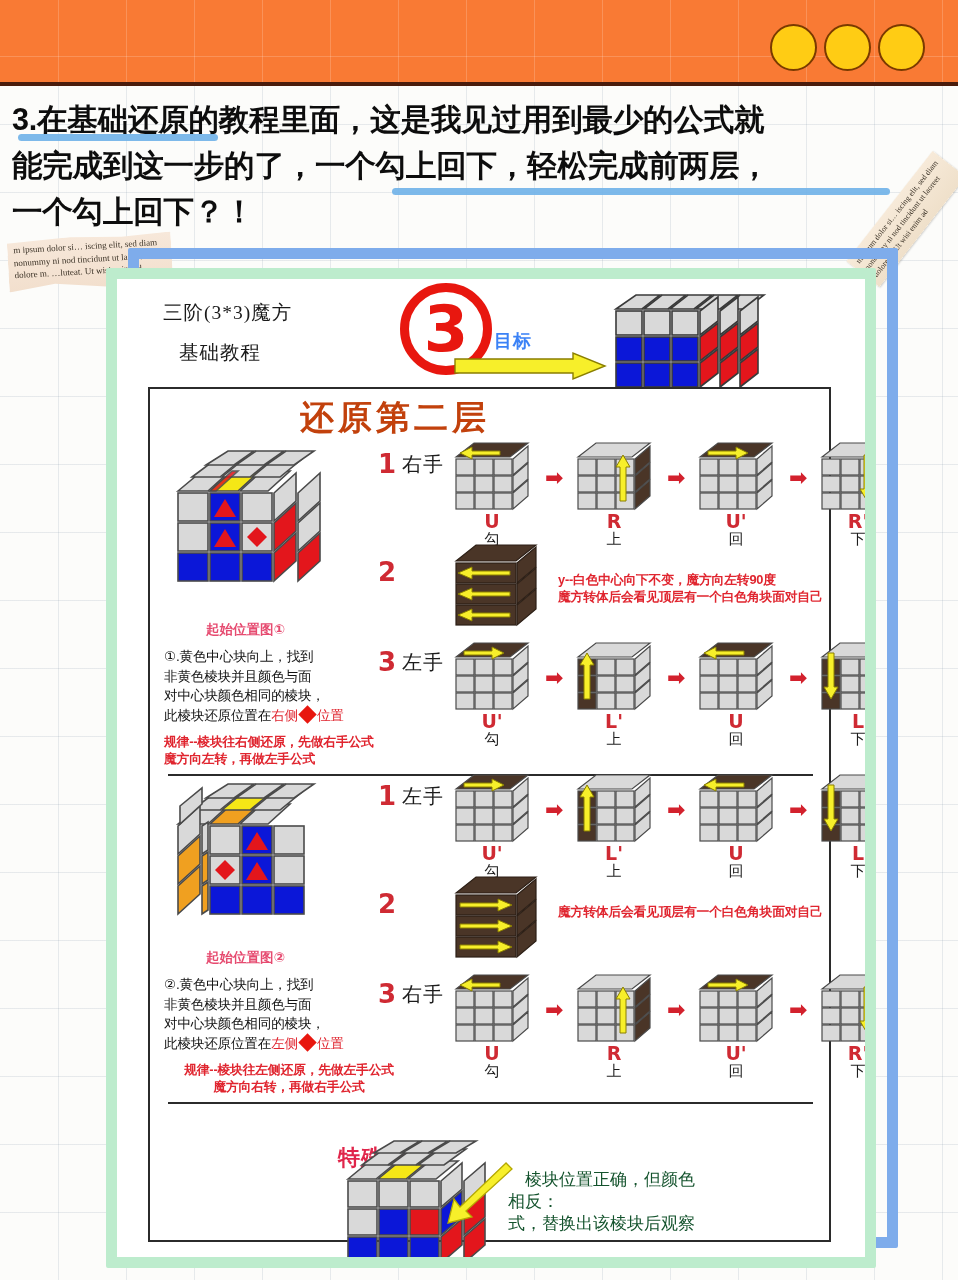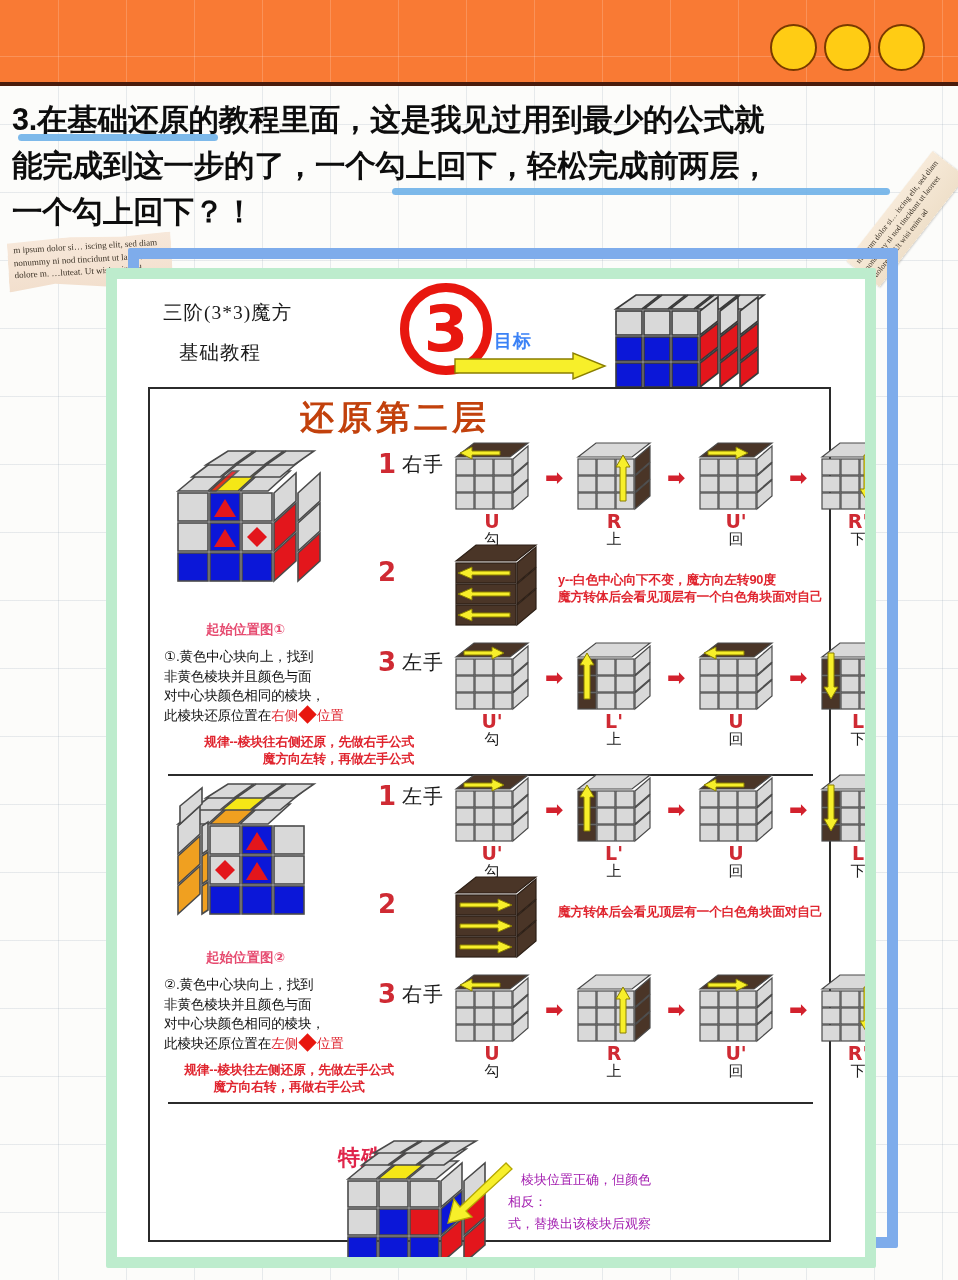--- a/index.html
+++ b/index.html
@@ -126,21 +126,21 @@
 
   .note-red{position:absolute;color:#e0252f;font-weight:bold;font-size:12.8px;
     line-height:17px;letter-spacing:-.2px;}
   .para-black{position:absolute;color:#121212;font-size:13.6px;line-height:19.5px;
     letter-spacing:-.2px;}
   .caption-pink{position:absolute;color:#e64b70;font-weight:bold;font-size:13.5px;}
   .divider{position:absolute;height:2px;background:#2b2b2b;}
 
   #special-title{position:absolute;color:#e0254a;font-weight:bold;font-size:22px;
     letter-spacing:1px;margin-top:32px;}
-  #special-text{position:absolute;color:#a21caf;font-size:13px;line-height:22px;}
+  #special-text{position:absolute;color:#14532d;font-size:17px;line-height:22px;}
 
   .diamond{display:inline-block;width:13px;height:13px;background:#e8170f;
     transform:rotate(45deg);vertical-align:-1px;margin:0 3px;}
   .redword{color:#e0252f;}
   svg{display:block;overflow:visible;}
 </style>
 </head>
 <body>
 
 <div id="grid-bg"></div>
@@ -261,21 +261,21 @@
     <div class="caption-pink" style="left:56px;top:232px">起始位置图①</div>
 
     <div class="para-black" style="left:14px;top:258px;width:210px">
       <div>①.黄色中心块向上，找到</div>
       <div>非黄色棱块并且颜色与面</div>
       <div>对中心块颜色相同的棱块，</div>
       <div>
         <span>此棱块还原位置在</span><span class="redword">右侧</span><span class="diamond"></span><span class="redword">位置</span>
       </div>
     </div>
-    <div class="note-red" style="left:14px;top:344px;width:250px;text-align:right">
+    <div class="note-red" style="left:14px;top:344px;width:250px;text-align:left">
       <div>规律--棱块往右侧还原，先做右手公式</div>
       <div>魔方向左转，再做左手公式</div>
     </div>
 
     <div class="step-num" style="left:228px;top:60px">1</div>
     <div class="hand-label" style="left:252px;top:62px">右手</div>
 
     <svg style="position:absolute;left:300px;top:48px" width="92" height="78" viewBox="0 0 92 78">
       <g stroke="#4a4a4a" stroke-width="1.2">
         <g fill="#4a3527">

